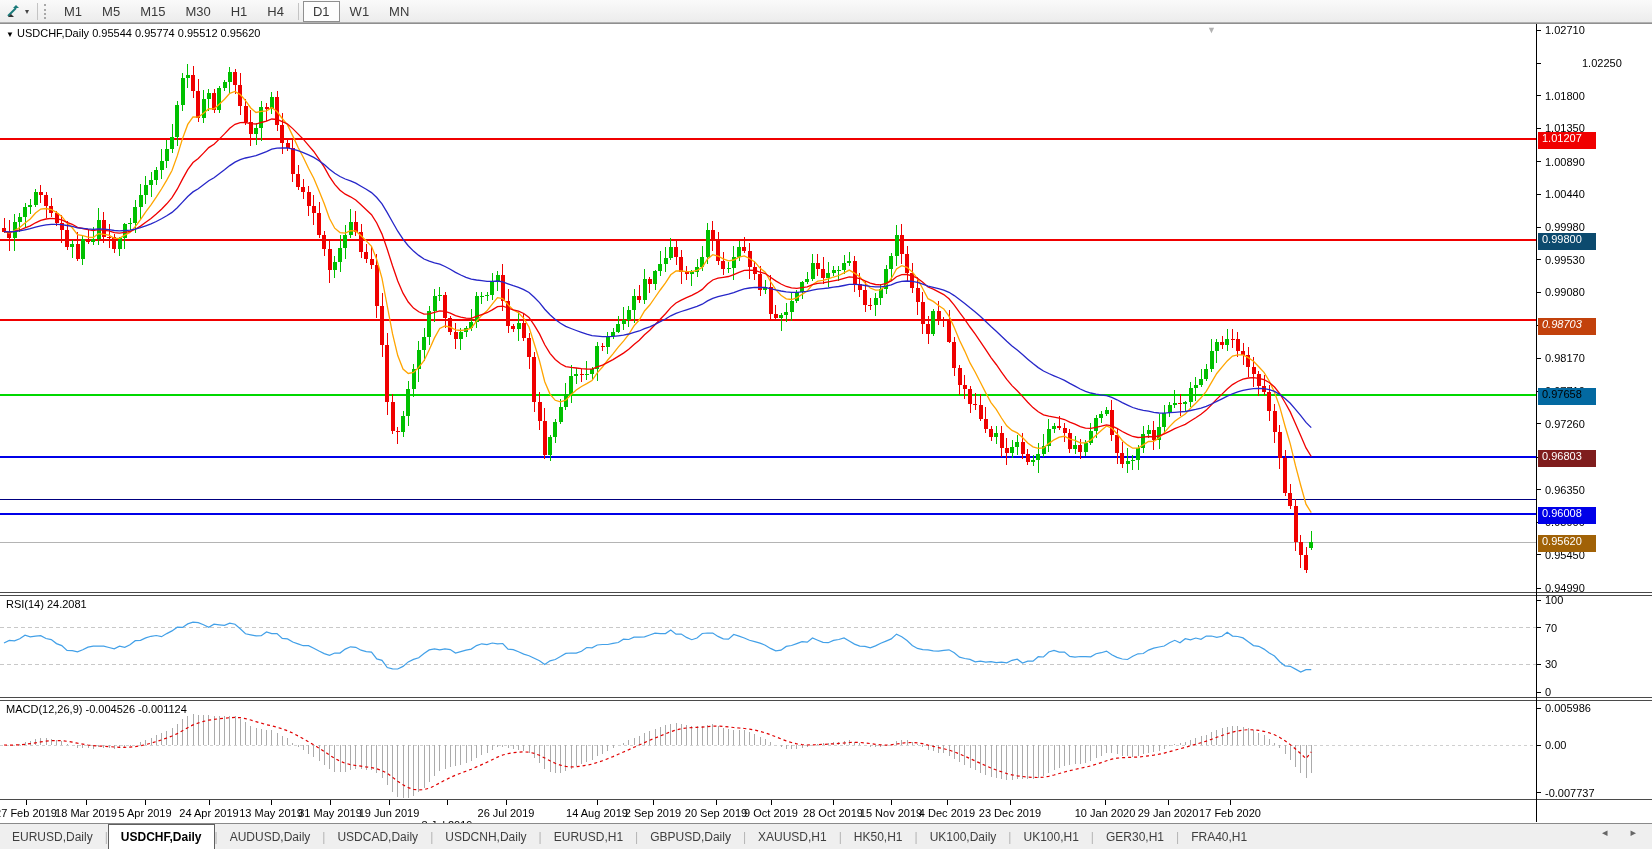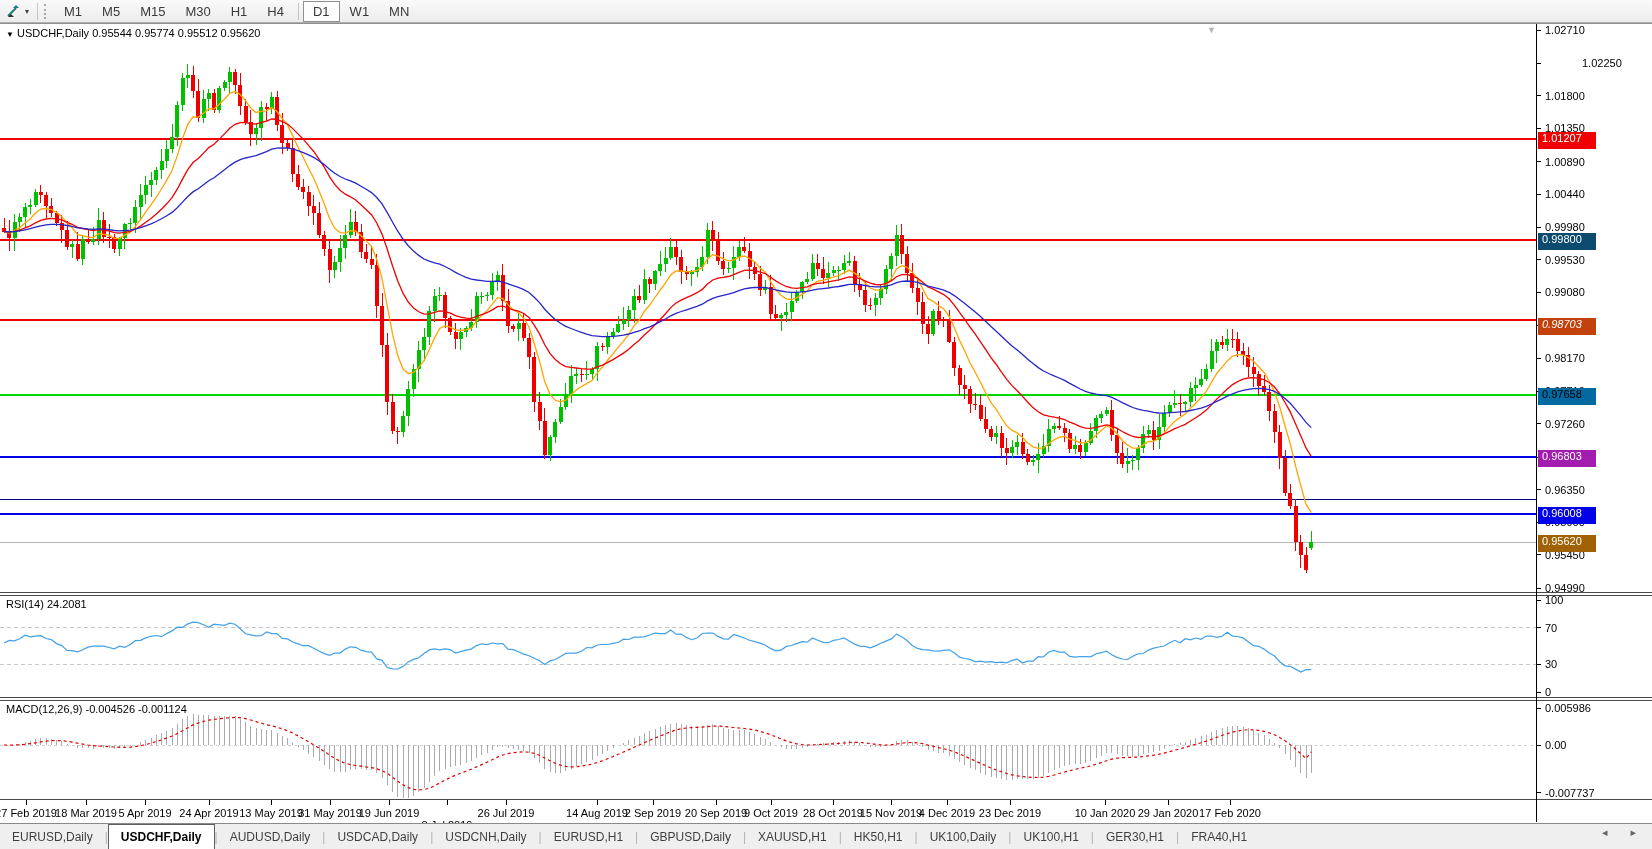--- a/index.html
+++ b/index.html
@@ -917,21 +917,21 @@
       <div class="tick-label" style="left: 1545px; top: 621.6px;">70</div>
       <div class="tick-label" style="left: 1545px; top: 658.4px;">30</div>
       <div class="tick-label" style="left: 1545px; top: 686px;">0</div>
       <div class="tick-label" style="left: 1545px; top: 702.001px;">0.005986</div>
       <div class="tick-label" style="left: 1545px; top: 739px;">0.00</div>
       <div class="tick-label" style="left: 1545px; top: 786.822px;">-0.007737</div>
       <div class="level-label" style="top: 131.637px; background: rgb(240, 0, 0); color: rgb(255, 255, 255);">1.01207</div>
       <div class="level-label" style="top: 233.334px; background: #0c4a6e; color: rgb(255, 255, 255);">0.99800</div>
       <div class="level-label" style="top: 318px; background: #c2410c; color: rgb(255, 255, 255); font-style: italic;">0.98703</div>
       <div class="level-label" style="top: 388.158px; background: #0369a1; color: rgb(0, 0, 0);">0.97658</div>
-      <div class="level-label" style="top: 449.957px; background: #a21caf; color: rgb(255, 255, 255);">0.96803</div>
+      <div class="level-label" style="top: 449.957px; background: #7f1d1d; color: rgb(255, 255, 255);">0.96803</div>
       <div class="level-label" style="top: 507.419px; background: rgb(0, 0, 232); color: rgb(255, 255, 255);">0.96008</div>
       <div class="level-label" style="top: 535.464px; background: #a16207; color: rgb(255, 255, 255);">0.95620</div>
     </div>
 
   <div id="date-layer">
       <div class="date-label" style="left: 26px; top: 807px;">27 Feb 2019</div>
       <div class="date-label" style="left: 86px; top: 807px;">18 Mar 2019</div>
       <div class="date-label" style="left: 145px; top: 807px;">5 Apr 2019</div>
       <div class="date-label" style="left: 209px; top: 807px;">24 Apr 2019</div>
       <div class="date-label" style="left: 271px; top: 807px;">13 May 2019</div>

